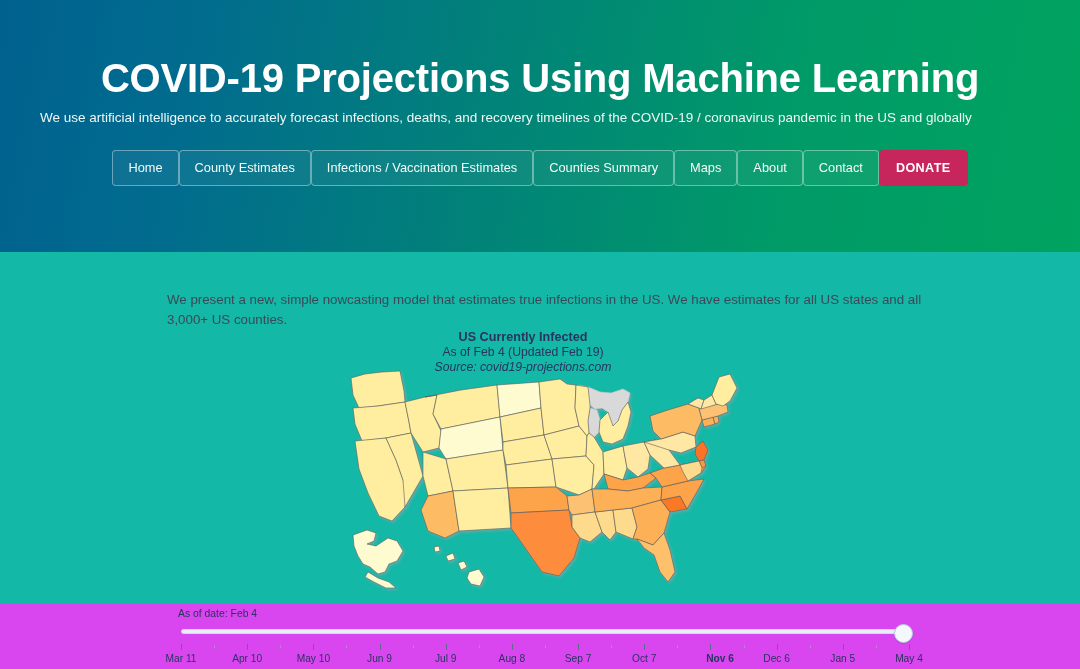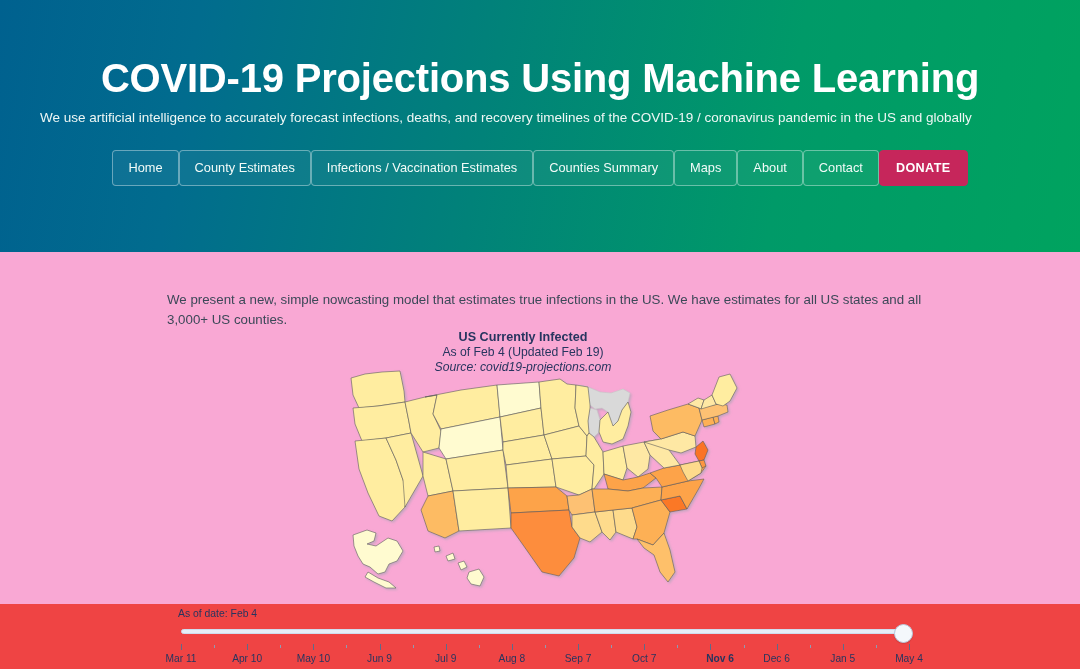--- a/index.html
+++ b/index.html
@@ -68,21 +68,21 @@
     font-weight:bold;
     letter-spacing:0.4px;
     font-size:12.6px;
     padding:0 16px;
   }
   
   #main-content{
     position:relative;
     width:1080px;
     height:417px;
-    background:#f9a8d4;
+    background:#14b8a6;
   }
   #intro-paragraph{
     position:absolute;
     left:167px;top:25px;
     width:770px;
     color:#3c4858;
     font-size:13.3px;
     line-height:20px;
   }
   
@@ -161,21 +161,21 @@
     color:#27355f;
     font-size:9.6px;
     line-height:10px;
     white-space:nowrap;
   }
   
   #slider-section{
     position:absolute;
     left:0;top:604px;
     width:1080px;height:65px;
-    background:#ef4444;
+    background:#d946ef;
   }
   #slider-label{
     position:absolute;
     left:178px;top:4px;
     color:#27355f;
     font-size:10.4px;
     line-height:12px;
   }
   #slider-track-wrap{
     position:absolute;

